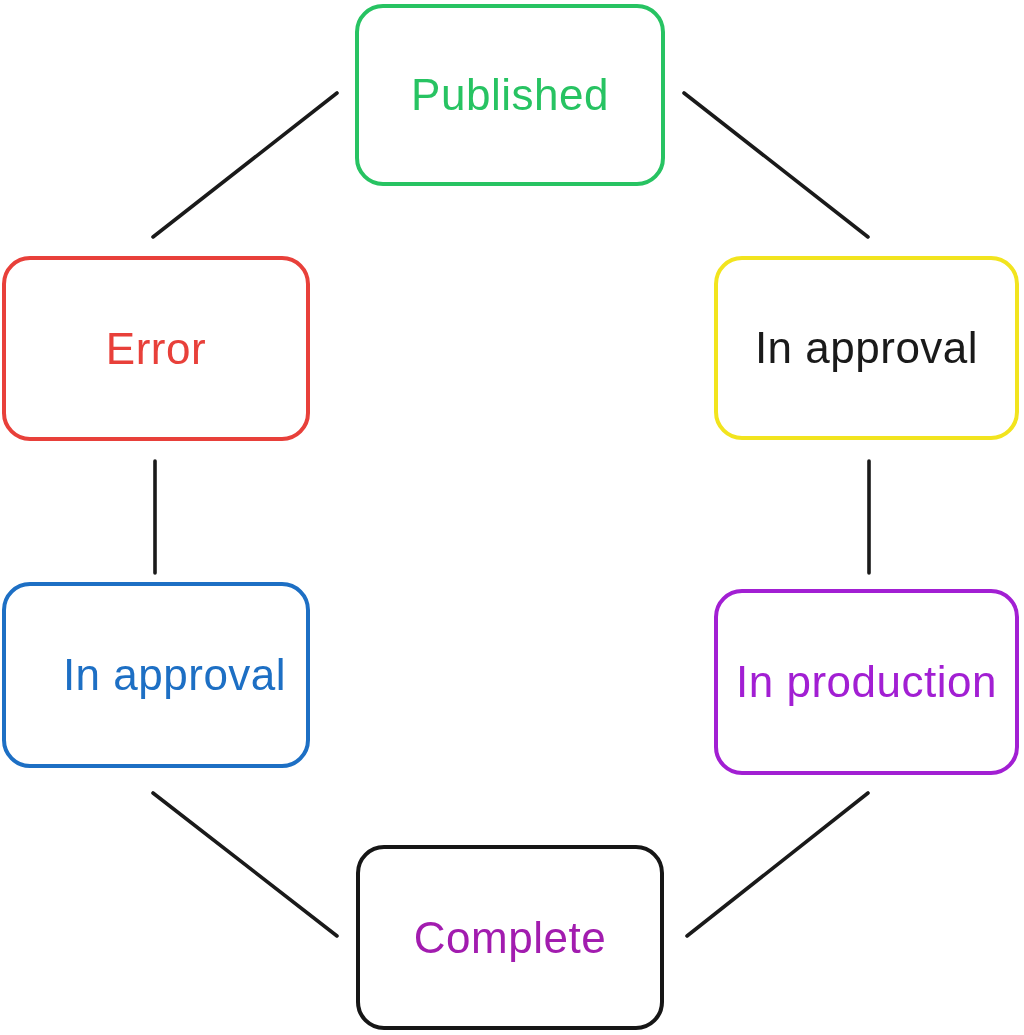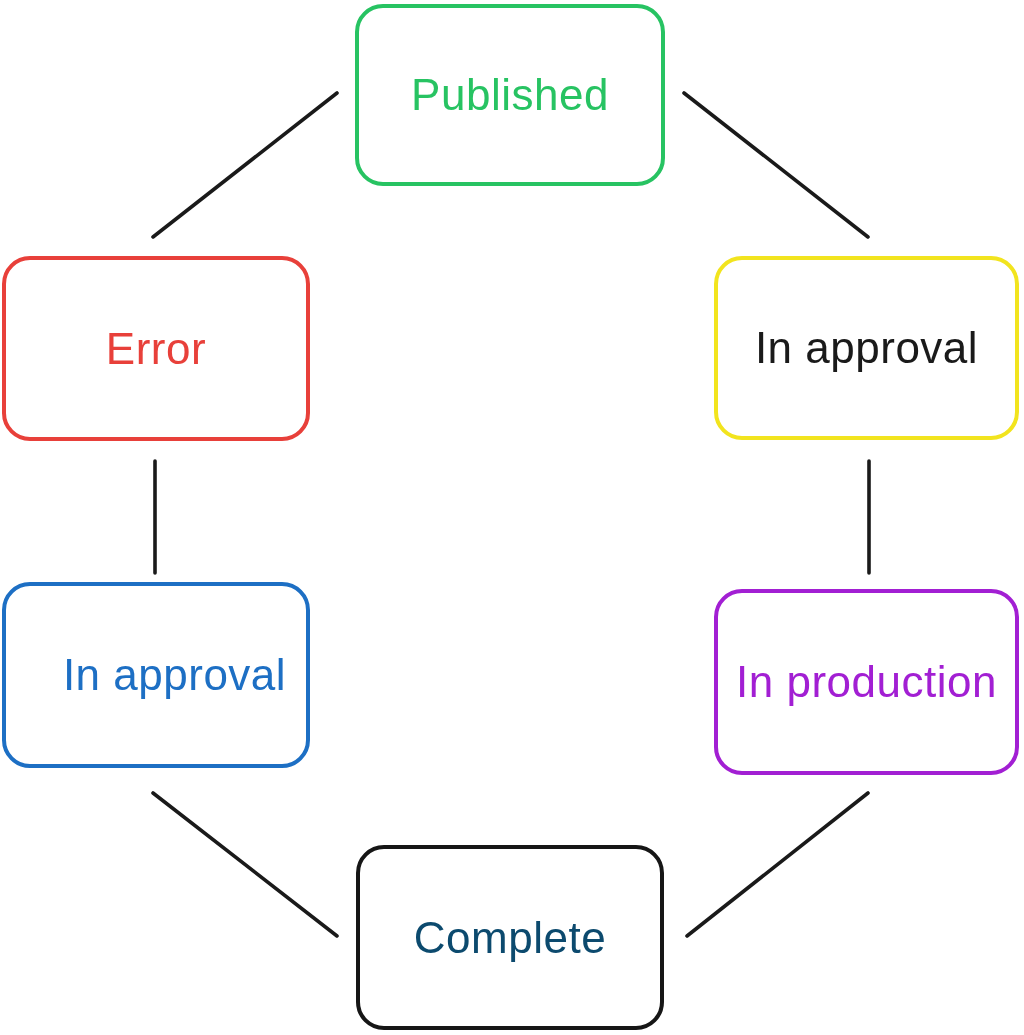--- a/index.html
+++ b/index.html
@@ -74,17 +74,17 @@
   </div>
 
   <div class="node node-in-approval" style="border-color: rgb(29, 111, 196); color: rgb(29, 111, 196);">
     <span>In approval</span>
   </div>
 
   <div class="node node-in-production" style="border-color: rgb(162, 31, 211); color: rgb(162, 31, 211);">
     <span>In production</span>
   </div>
 
-  <div class="node node-complete" style="border-color: rgb(22, 22, 22); color: #0c4a6e;">
+  <div class="node node-complete" style="border-color: rgb(22, 22, 22); color: #a21caf;">
     <span>Complete</span>
   </div>
 
 </div>
 
 </body></html>

